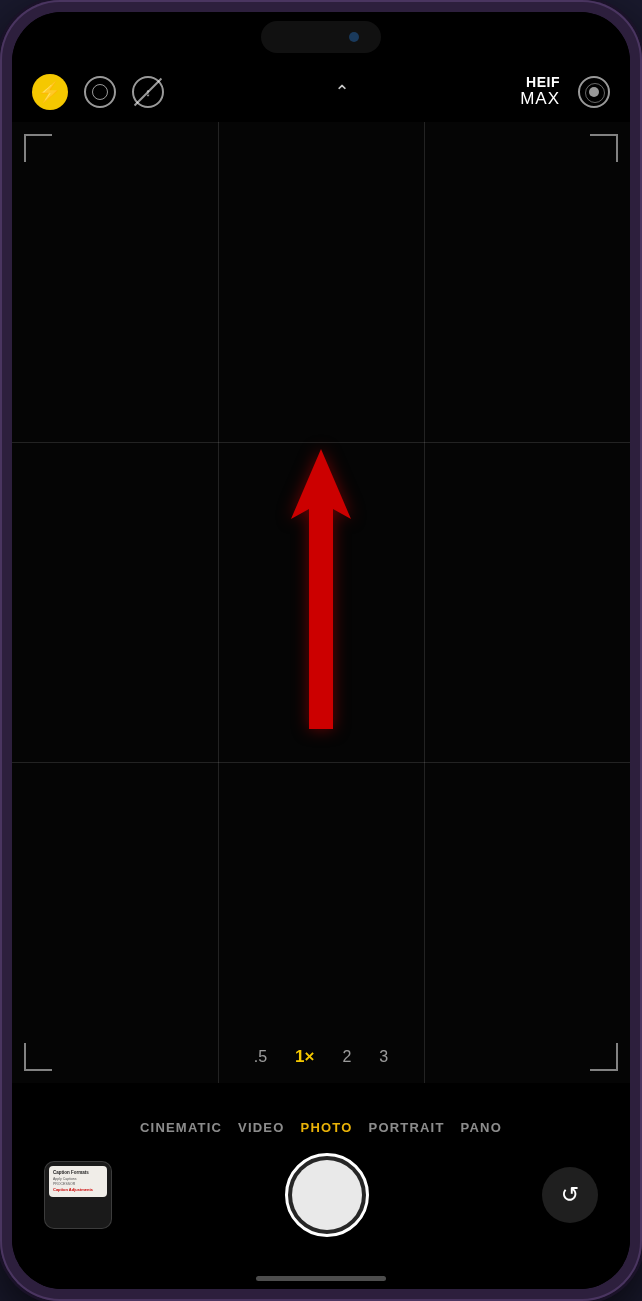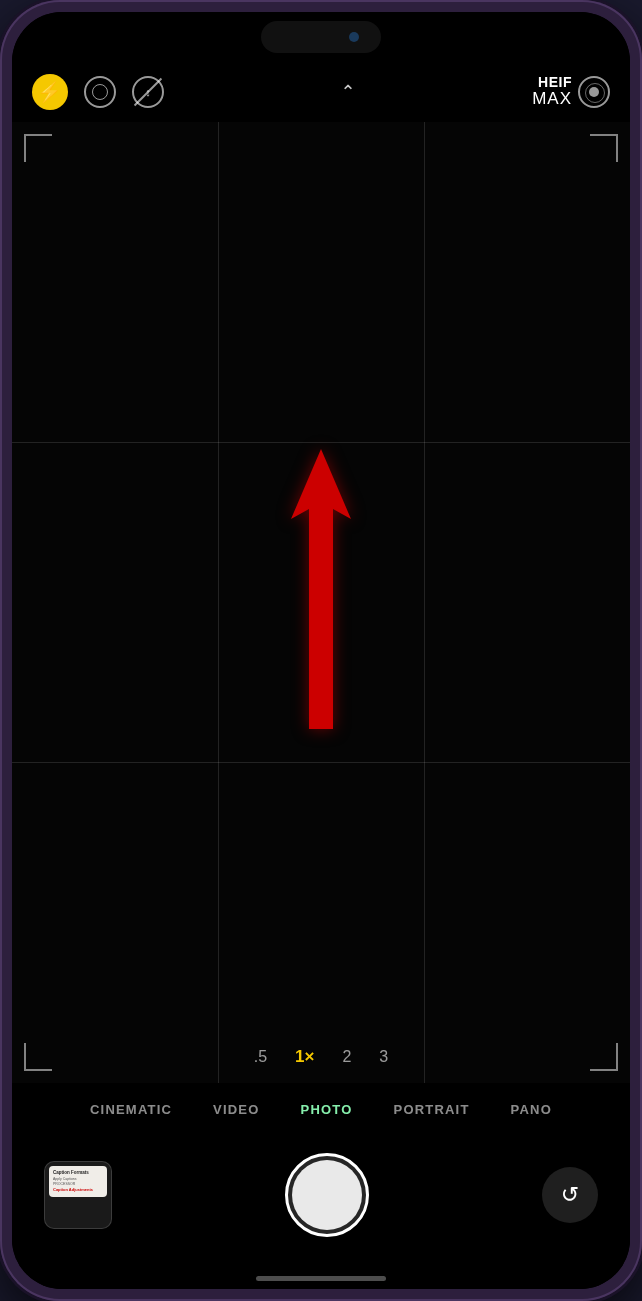--- a/index.html
+++ b/index.html
@@ -100,21 +100,21 @@
       align-items: center;
       gap: 16px;
     }
     .toolbar-center {
       display: flex;
       align-items: center;
     }
     .toolbar-right {
       display: flex;
       align-items: center;
-      gap: 6px;
+      gap: 18px;
     }
     .flash-icon {
       background: #f5c800;
       border-radius: 50%;
       width: 36px;
       height: 36px;
       display: flex;
       align-items: center;
       justify-content: center;
     }
@@ -290,35 +290,35 @@
     }
     
     .bottom-panel {
       background: #000;
       flex-shrink: 0;
     }
     
     .mode-selector {
       height: 52px;
       display: flex;
-      align-items: center;
-      justify-content: center;
-      gap: 41px;
+      align-items: flex-end;
+      justify-content: center;
+      gap: 16px;
       padding: 0 10px;
     }
     .mode-item {
       color: rgba(255,255,255,0.55);
       font-size: 13px;
       font-weight: 600;
       letter-spacing: 1.2px;
       text-transform: uppercase;
       cursor: pointer;
     }
     .mode-item.active {
-      color: #86efac;
+      color: #eab308;
     }
     
     .shutter-row {
       height: 120px;
       display: flex;
       align-items: center;
       justify-content: space-between;
       padding: 0 32px;
     }
     .thumbnail {

